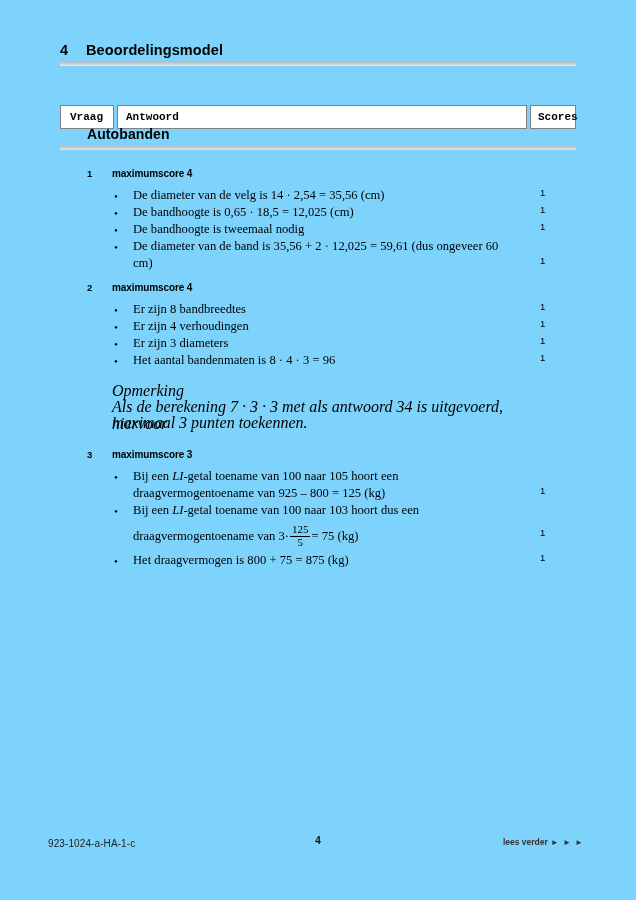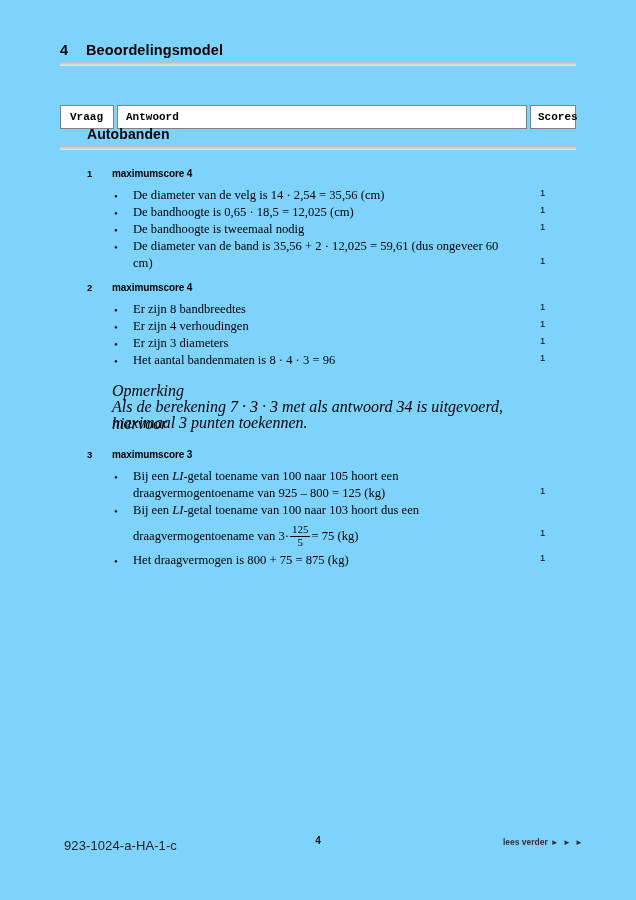--- a/index.html
+++ b/index.html
@@ -170,24 +170,24 @@
     font-size: 11px;
     line-height: 1.08;
     margin: 0 1px;
   }
   .frac .n { display: block; padding: 0 2px; }
   .frac .d { display: block; padding: 0 2px; border-top: 1px solid #000; }
 
   
   .footer-code {
     position: absolute;
-    left: 64px;
+    left: 48px;
     top: 838px;
     font-family: "Liberation Sans", "DejaVu Sans", sans-serif;
-    font-size: 13px;
+    font-size: 10px;
     color: #222;
     letter-spacing: 0.1px;
   }
   .footer-page {
     position: absolute;
     left: 0;
     top: 835px;
     width: 636px;
     text-align: center;
     font-family: "Liberation Sans", "DejaVu Sans", sans-serif;

